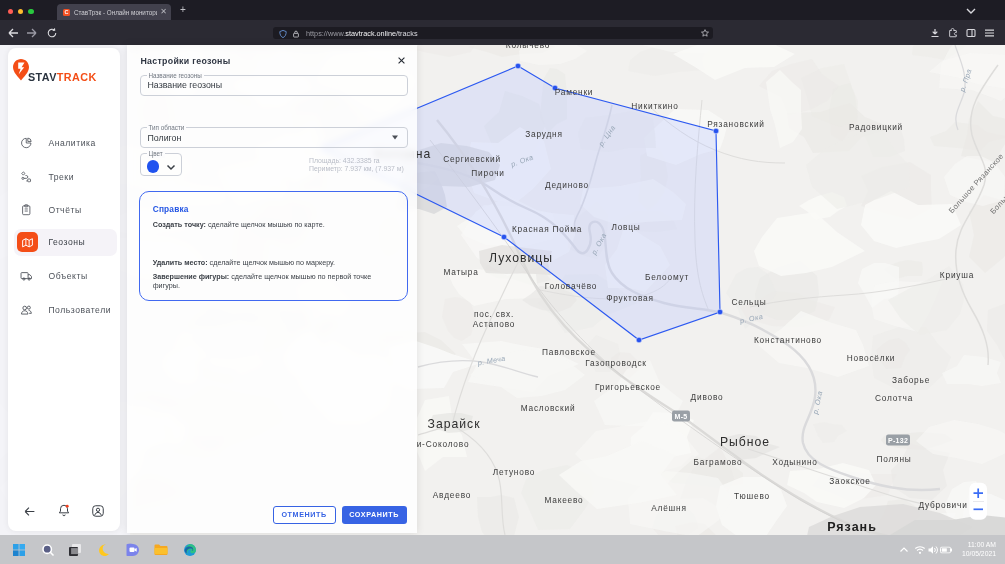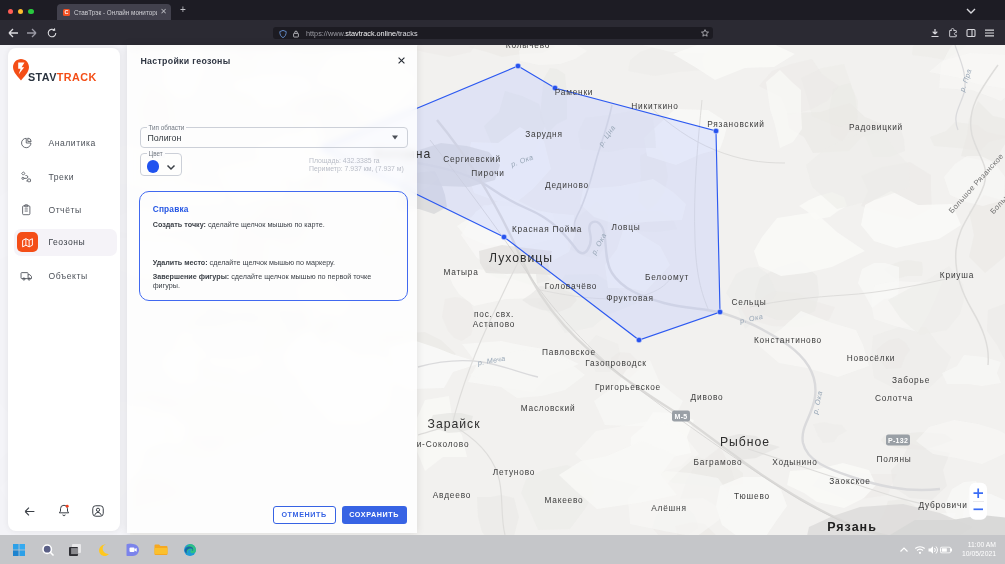--- a/index.html
+++ b/index.html
@@ -389,20 +389,29 @@
     </div>
     <div class="mitem" style="top:214.5px;">
         <svg class="mico" viewBox="0 0 24 24" fill="none" stroke="#4d525a" stroke-width="1.7">
           <rect x="2" y="5.5" width="13.5" height="11.5" rx="1.5"></rect>
           <path d="M15.5 9.5 h3.5 l3 3.5 v4 h-6.5"></path>
           <circle cx="7.5" cy="17.8" r="2.1"></circle>
           <circle cx="17.5" cy="17.8" r="2.1"></circle>
         </svg>
         <div class="mtxt">Объекты</div>
       </div>
+    <div class="mitem" style="top:248.5px;">
+        <svg class="mico" viewBox="0 0 24 24" fill="none" stroke="#4d525a" stroke-width="1.7">
+          <circle cx="9" cy="8.2" r="3.5"></circle>
+          <path d="M2.8 19.8 c0.3-4.3 3-6.4 6.2-6.4 s5.9 2.1 6.2 6.4 Z"></path>
+          <circle cx="17" cy="7.4" r="2.9"></circle>
+          <path d="M16.6 12.8 c3 0.1 4.8 2 5.2 5.6 h-4.2"></path>
+        </svg>
+        <div class="mtxt">Пользователи</div>
+      </div>
     <svg class="abs" style="left:14.5px; top:457px;" width="13" height="13" viewBox="0 0 24 24" fill="none" stroke="#3a3f46" stroke-width="2">
         <path d="M21 12 H4 M4 12 L11 5 M4 12 L11 19"></path>
       </svg>
     <svg class="abs" style="left:49px; top:455px;" width="14" height="15" viewBox="0 0 24 24" fill="none" stroke="#3a3f46" stroke-width="1.7">
         <path d="M12 3 a6 6 0 0 0 -6 6 v4 l-2 3 h16 l-2 -3 v-4 a6 6 0 0 0 -6 -6 Z"></path>
         <path d="M10 19 a2 2 0 0 0 4 0"></path>
         <circle cx="17.5" cy="4.5" r="2.5" fill="#f43e1c" stroke="none"></circle>
       </svg>
     <svg class="abs" style="left:83px; top:456px;" width="14" height="14" viewBox="0 0 24 24" fill="none" stroke="#3a3f46" stroke-width="1.7">
         <rect x="3" y="3" width="18" height="18" rx="5"></rect>
@@ -410,20 +419,24 @@
         <path d="M6.5 19.5 c0.5-3.5 3-5 5.5-5 s5 1.5 5.5 5"></path>
       </svg>
   </div>
 
   <div id="modal">
     <div class="abs" style="left:13.4px; top:11px; font-size:8.8px; font-weight:bold; color:#2f3643; letter-spacing:0.3px;">Настройки геозоны</div>
     <svg class="abs" style="left:270.5px; top:12.2px;" width="7" height="7" viewBox="0 0 12 12">
         <path d="M1 1 L11 11 M11 1 L1 11" stroke="#262b33" stroke-width="1.9"></path>
       </svg>
 
+    <div class="fld" style="top:30.4px; height:20.2px;">
+        <div class="flbl">Название геозоны</div>
+        <div class="fval">Название геозоны</div>
+      </div>
     <div class="fld" style="top:82.3px; height:20.8px;">
         <div class="flbl">Тип области</div>
         <div class="fval">Полигон</div>
         <div class="caret"></div>
       </div>
     <div class="fld" style="top:108.3px; height:23.1px; width:42.5px;">
       <div class="flbl">Цвет</div>
       <div class="abs" style="left:6.5px; top:6.2px; width:12.2px; height:12.2px; border-radius:50%; background:#2053ef;"></div>
       <svg class="abs" style="left:25px; top:9.5px;" width="10" height="7" viewBox="0 0 10 7">
           <path d="M1.5 1.5 L5 5 L8.5 1.5" stroke="#3a3f46" stroke-width="1.5" fill="none"></path>

